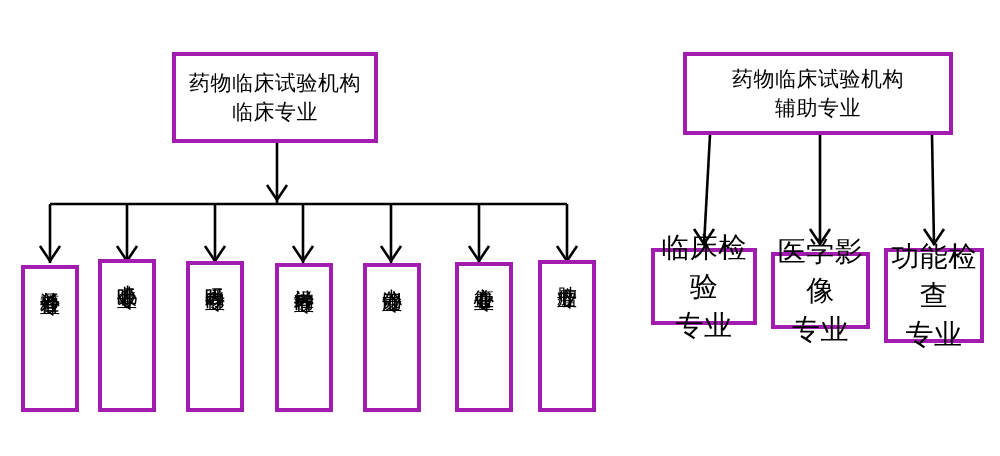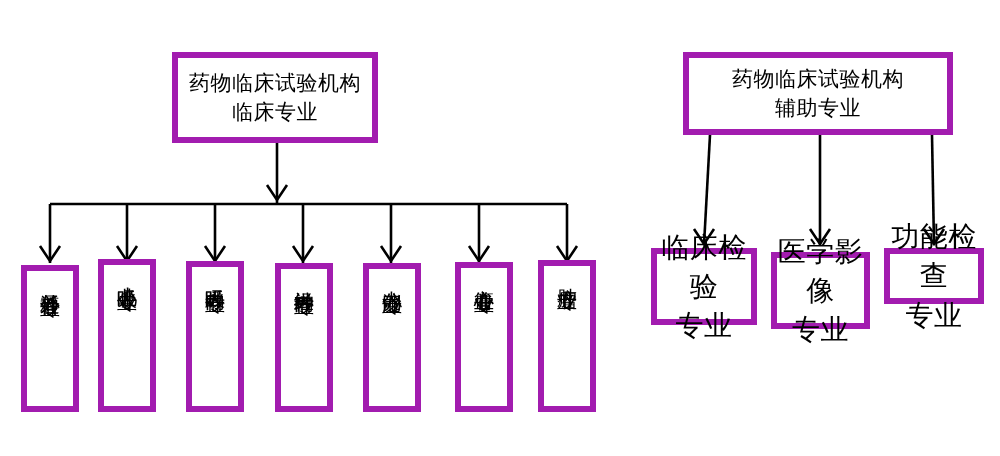--- a/index.html
+++ b/index.html
@@ -21,21 +21,21 @@
     position: absolute;
     left: 0;
     top: 0;
     width: 1000px;
     height: 456px;
     pointer-events: none;
   }
   .node-box {
     position: absolute;
     box-sizing: border-box;
-    border: 6px solid #a21caf;
+    border: 4px solid #a21caf;
     background: #ffffff;
     display: flex;
     align-items: center;
     justify-content: center;
     text-align: center;
     color: #000000;
   }
   .root-box {
     font-size: 21px;
     line-height: 1.35;
@@ -147,18 +147,18 @@
   <div class="node-box leaf-horizontal" style="left:651px; top:248px; width:106px; height:77px;">
     <span class="leaf-text">临床检验
 专业</span>
   </div>
 
   <div class="node-box leaf-horizontal" style="left:771px; top:252px; width:99px; height:77px;">
     <span class="leaf-text">医学影像
 专业</span>
   </div>
 
-  <div class="node-box leaf-horizontal" style="left:884px; top:248px; width:100px; height:56px;">
+  <div class="node-box leaf-horizontal" style="left:884px; top:248px; width:100px; height:95px;">
     <span class="leaf-text">功能检查
 专业</span>
   </div>
 
 </div>
 
 </body></html>

